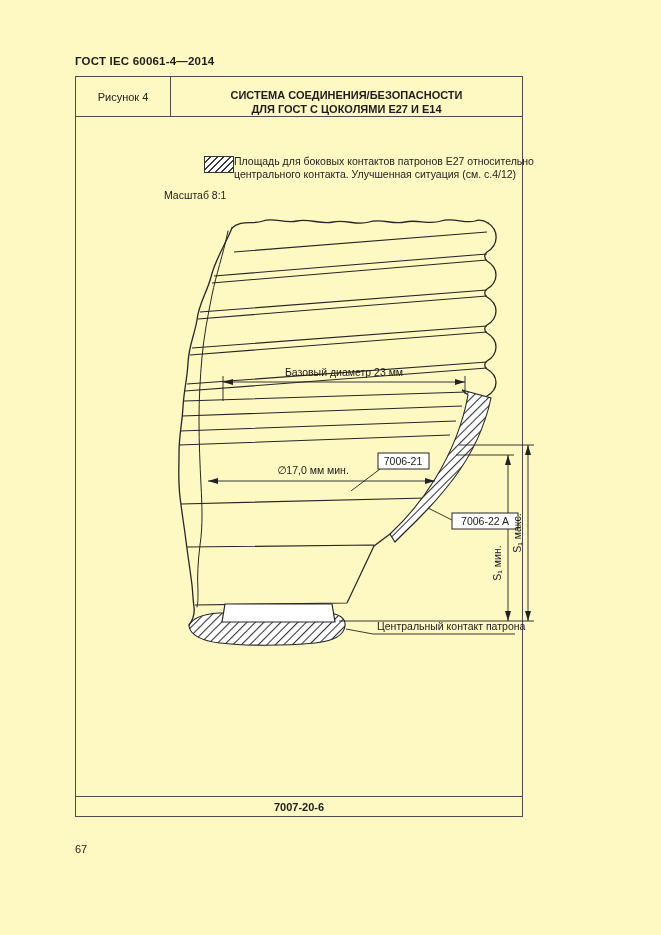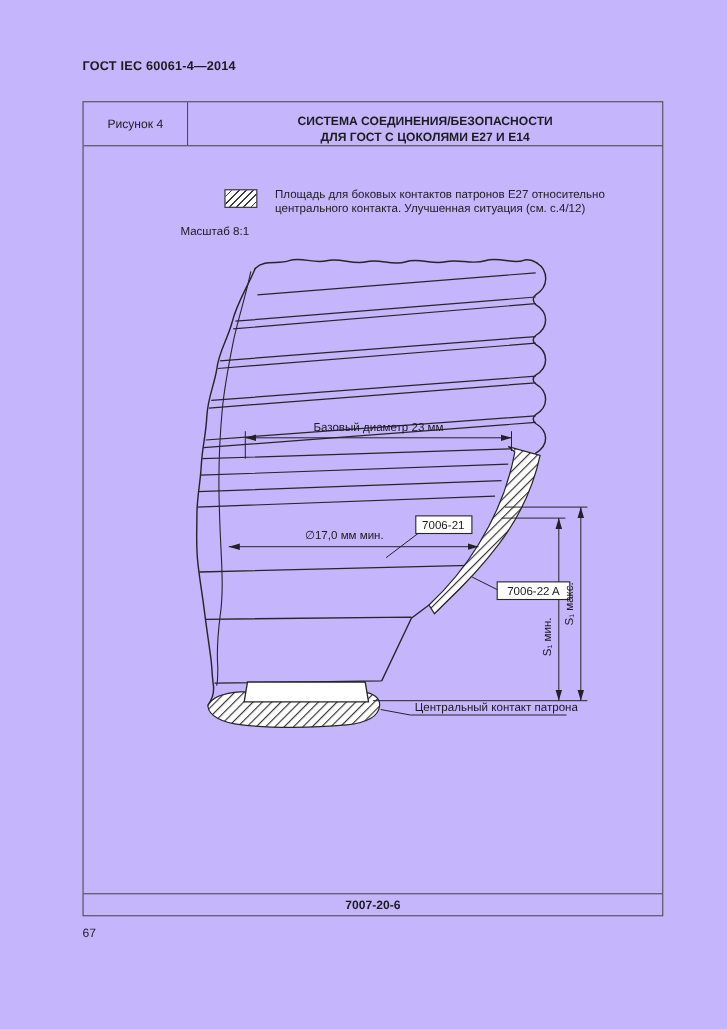--- a/index.html
+++ b/index.html
@@ -1,32 +1,32 @@
 <!DOCTYPE html>
 <html><head>
 <meta charset="utf-8">
 <style>
   html,body{margin:0;padding:0;background:#fff;}
   .page{
-    position:relative;width:661px;height:935px;background:#c4b5fd;
+    position:relative;width:661px;height:935px;background:#fef9c3;
     font-family:"Liberation Sans","DejaVu Sans",sans-serif;color:#1c1c1c;overflow:hidden;
   }
   .std-header{position:absolute;left:75px;top:55px;font-size:11.5px;font-weight:bold;letter-spacing:.2px;}
-  .figure-frame{position:absolute;left:75px;top:92px;width:528px;height:741px;border:1.2px solid #4d4d4d;box-sizing:border-box;}
+  .figure-frame{position:absolute;left:75px;top:76px;width:448px;height:741px;border:1.2px solid #4d4d4d;box-sizing:border-box;}
   .fig-header{position:absolute;top:0;left:0;right:0;height:40px;border-bottom:1.2px solid #4d4d4d;display:flex;box-sizing:border-box;}
   .fig-header .c1{width:95px;border-right:1.2px solid #4d4d4d;display:flex;align-items:center;justify-content:center;font-size:11px;box-sizing:border-box;}
   .fig-header .c2{flex:1;display:flex;flex-direction:column;align-items:center;justify-content:flex-end;font-size:11px;font-weight:bold;line-height:13.5px;text-align:center;}
   .fig-header .c3{width:72px;border-left:1.2px solid #4d4d4d;display:flex;align-items:center;justify-content:center;font-size:11px;box-sizing:border-box;}
   .fig-title{position:absolute;top:47px;left:0;width:100%;text-align:center;font-size:11.5px;font-weight:bold;}
   .legend{position:absolute;top:78px;left:128px;display:flex;align-items:flex-start;}
   .legend .swatch{
     width:28px;height:15px;border:1px solid #333;margin-top:1px;flex:0 0 auto;
     background:repeating-linear-gradient(135deg,#ffffff 0px,#ffffff 3.5px,#3a3a3a 3.5px,#3a3a3a 4.6px);
   }
-  .legend .ltext{margin-left:16px;width:308px;font-size:10.5px;line-height:12.5px;color:#222;}
+  .legend .ltext{margin-left:0;width:308px;font-size:10.5px;line-height:12.5px;color:#222;}
   .scale-label{position:absolute;top:112px;left:88px;font-size:10.5px;}
   .drawing-svg{position:absolute;top:128px;left:0;width:512px;height:560px;}
   .fig-footer{position:absolute;left:0;right:0;top:719px;height:21px;border-top:1.2px solid #4d4d4d;
     display:flex;align-items:center;justify-content:center;font-size:11px;font-weight:bold;box-sizing:border-box;}
   .page-number{position:absolute;left:75px;top:843px;font-size:11px;}
 </style>
 </head>
 <body>
 
 <div class="page">

